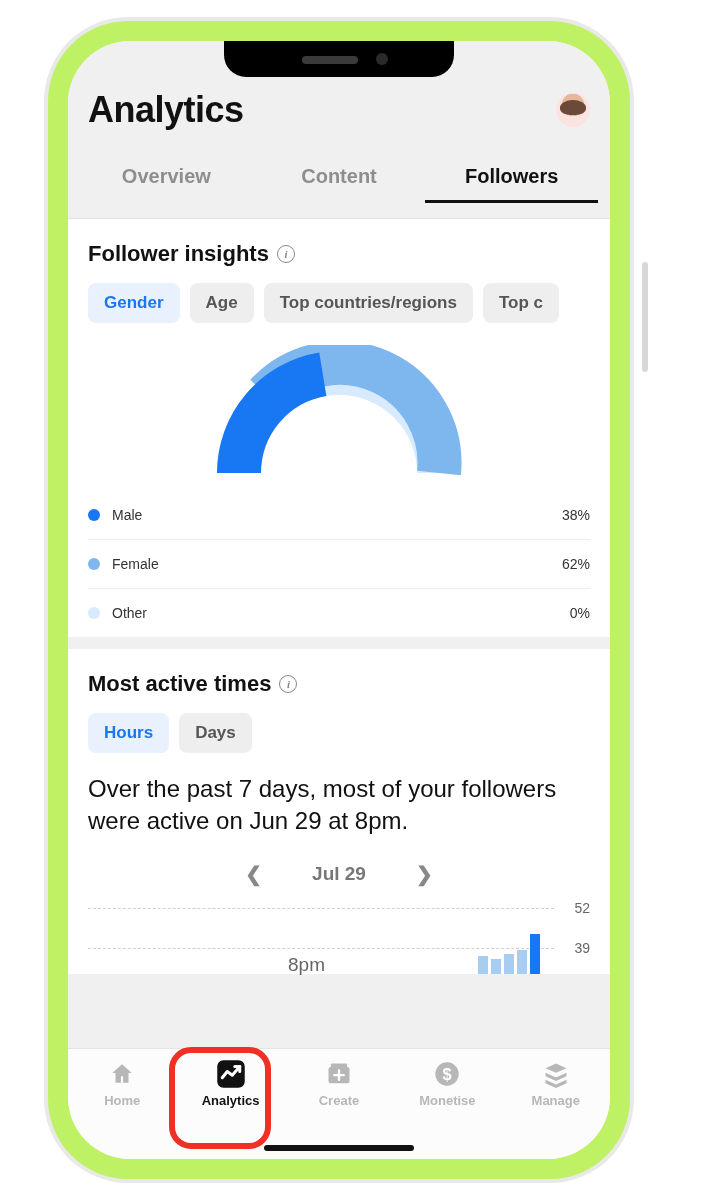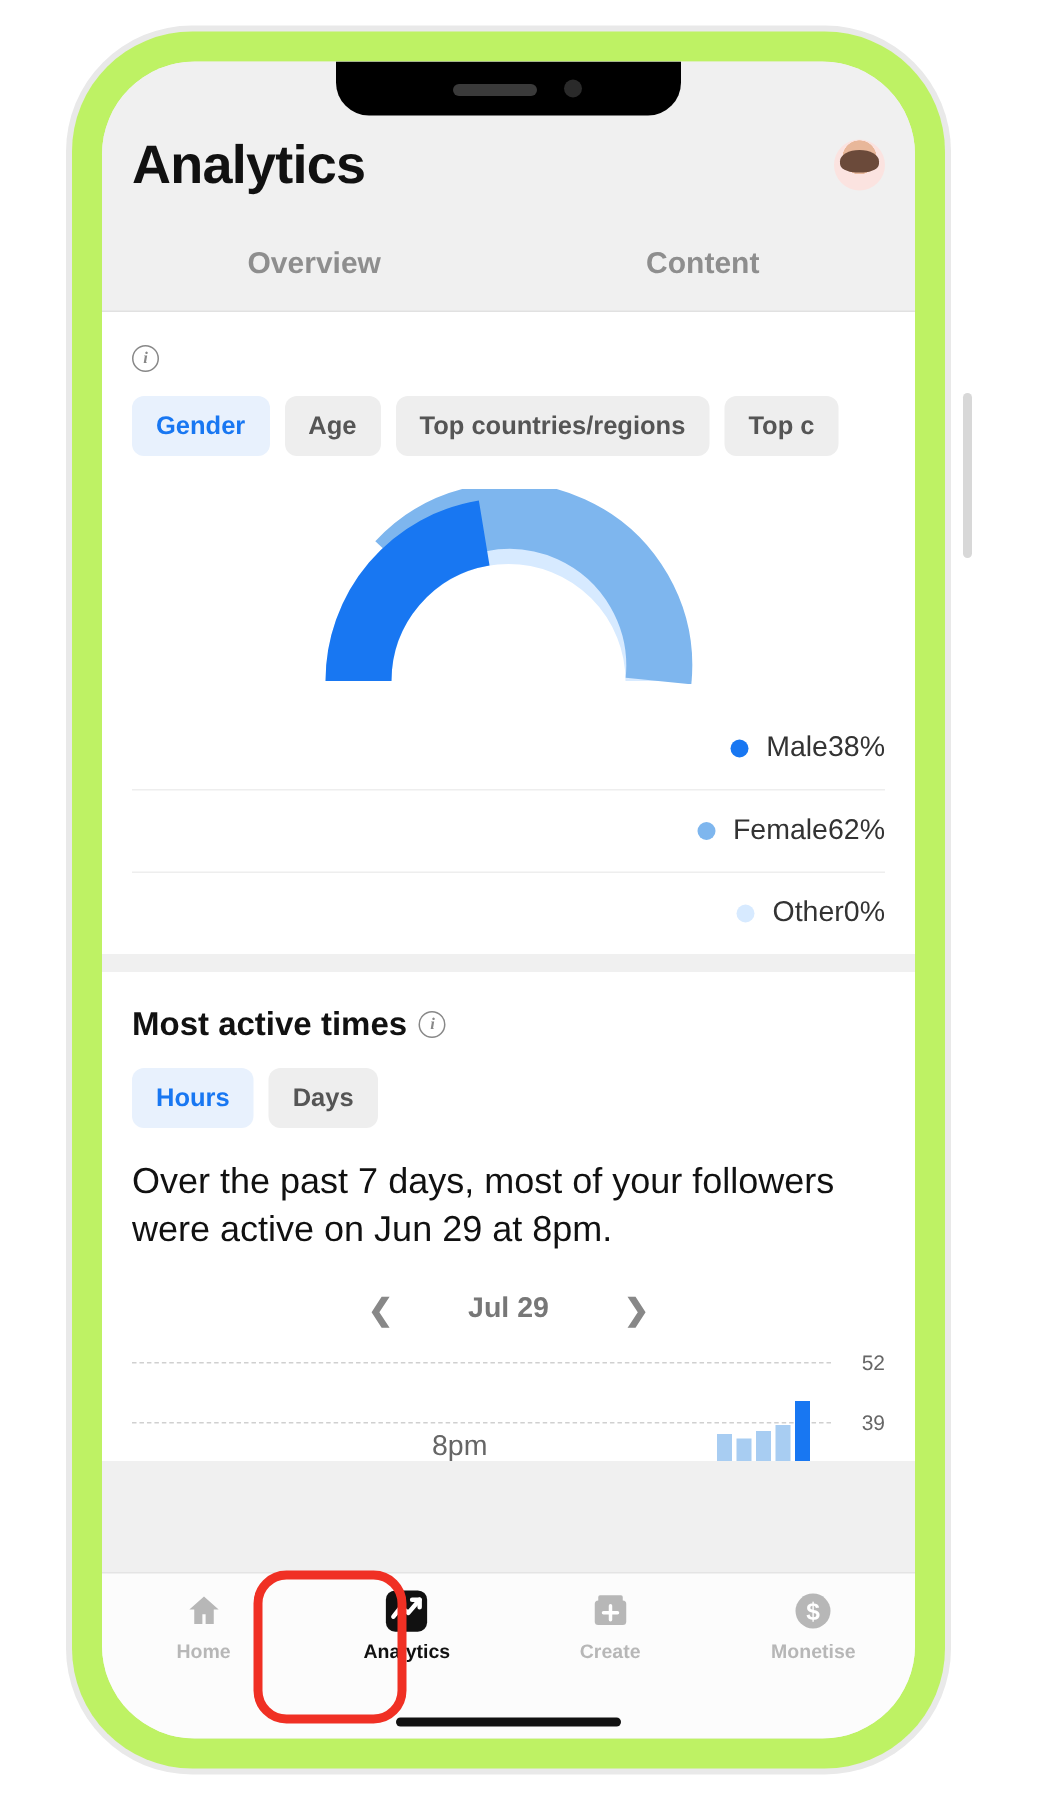--- a/index.html
+++ b/index.html
@@ -82,21 +82,21 @@
     position:relative; overflow:hidden;
   }
   .avatar::after{
     content:""; position:absolute; left:4px; right:4px; top:7px; height:15px;
     background:#6b4a3a; border-radius:50% 50% 40% 40%;
   }
 
   
   .tabs {
     display:flex; align-items:flex-end; gap:0;
-    padding: 18px 12px 5px 12px;
+    padding: 18px 12px 16px 12px;
     background:#f0f0f0;
     border-bottom:1px solid #e1e1e1;
   }
   .tab {
     flex:1; text-align:center;
     padding:10px 4px 14px 4px;
     font-size:20px; font-weight:600; color:#8e8e8e;
     position:relative;
   }
   .tab.active { color:#111; }
@@ -138,23 +138,23 @@
     display:flex; justify-content:center; padding:8px 0 16px 0;
   }
   .gauge {
     width:260px; height:130px; position:relative;
   }
   .gauge svg { width:100%; height:100%; }
 
   
   .legend { padding:0 20px; }
   .lrow {
-    display:flex; align-items:center; justify-content:flex-end;
+    display:flex; align-items:center; justify-content:space-between;
     padding:16px 0; border-bottom:1px solid #eee;
-    font-size:19px;
+    font-size:14px;
   }
   .lrow:last-child { border-bottom:none; }
   .lleft { display:flex; align-items:center; gap:12px; color:#333; }
   .dot { width:12px; height:12px; border-radius:50%; }
   .lval { font-weight:400; color:#333; }
 
   
   .desc {
     padding:6px 20px 14px 20px; font-size:24px; line-height:1.35; color:#111;
     font-weight:500;
@@ -225,24 +225,26 @@
       </div>
 
       <div class="header">
         <div class="h-title">Analytics</div>
         <div class="avatar"></div>
       </div>
 
       <div class="tabs">
         <div class="tab">Overview</div>
         <div class="tab">Content</div>
+        <div class="tab active">Followers</div>
       </div>
 
       <div class="panel">
         <div class="sec-head">
+          <span>Follower insights</span>
           <span class="info-icon">i</span>
         </div>
         <div class="chips">
           <span class="chip active">Gender</span>
           <span class="chip">Age</span>
           <span class="chip">Top countries/regions</span>
           <span class="chip">Top c</span>
         </div>
 
         <div class="gauge-wrap">
@@ -347,20 +349,28 @@
         </div>
         <div class="titem">
           <span class="ticon">
             <svg width="28" height="28" viewBox="0 0 24 24">
                 <circle cx="12" cy="12" r="10" fill="#b7b7b7"></circle>
                 <text x="12" y="17" text-anchor="middle" font-size="14" font-weight="700" fill="#fff">$</text>
               </svg>
           </span>
           <span>Monetise</span>
         </div>
+        <div class="titem">
+          <span class="ticon">
+            <svg width="28" height="28" viewBox="0 0 24 24">
+                <path fill="#b7b7b7" d="M12 3l9 4-9 4-9-4 9-4zm-9 8l9 4 9-4v3l-9 4-9-4v-3zm0 6l9 4 9-4v3l-9 4-9-4v-3z"></path>
+              </svg>
+          </span>
+          <span>Manage</span>
+        </div>
       </div>
 
       <div class="home-indicator"></div>
 
       <div class="hl-ring" style="left:101px; bottom:10px"></div>
 
     </div>
   </div>
 </div>
 

